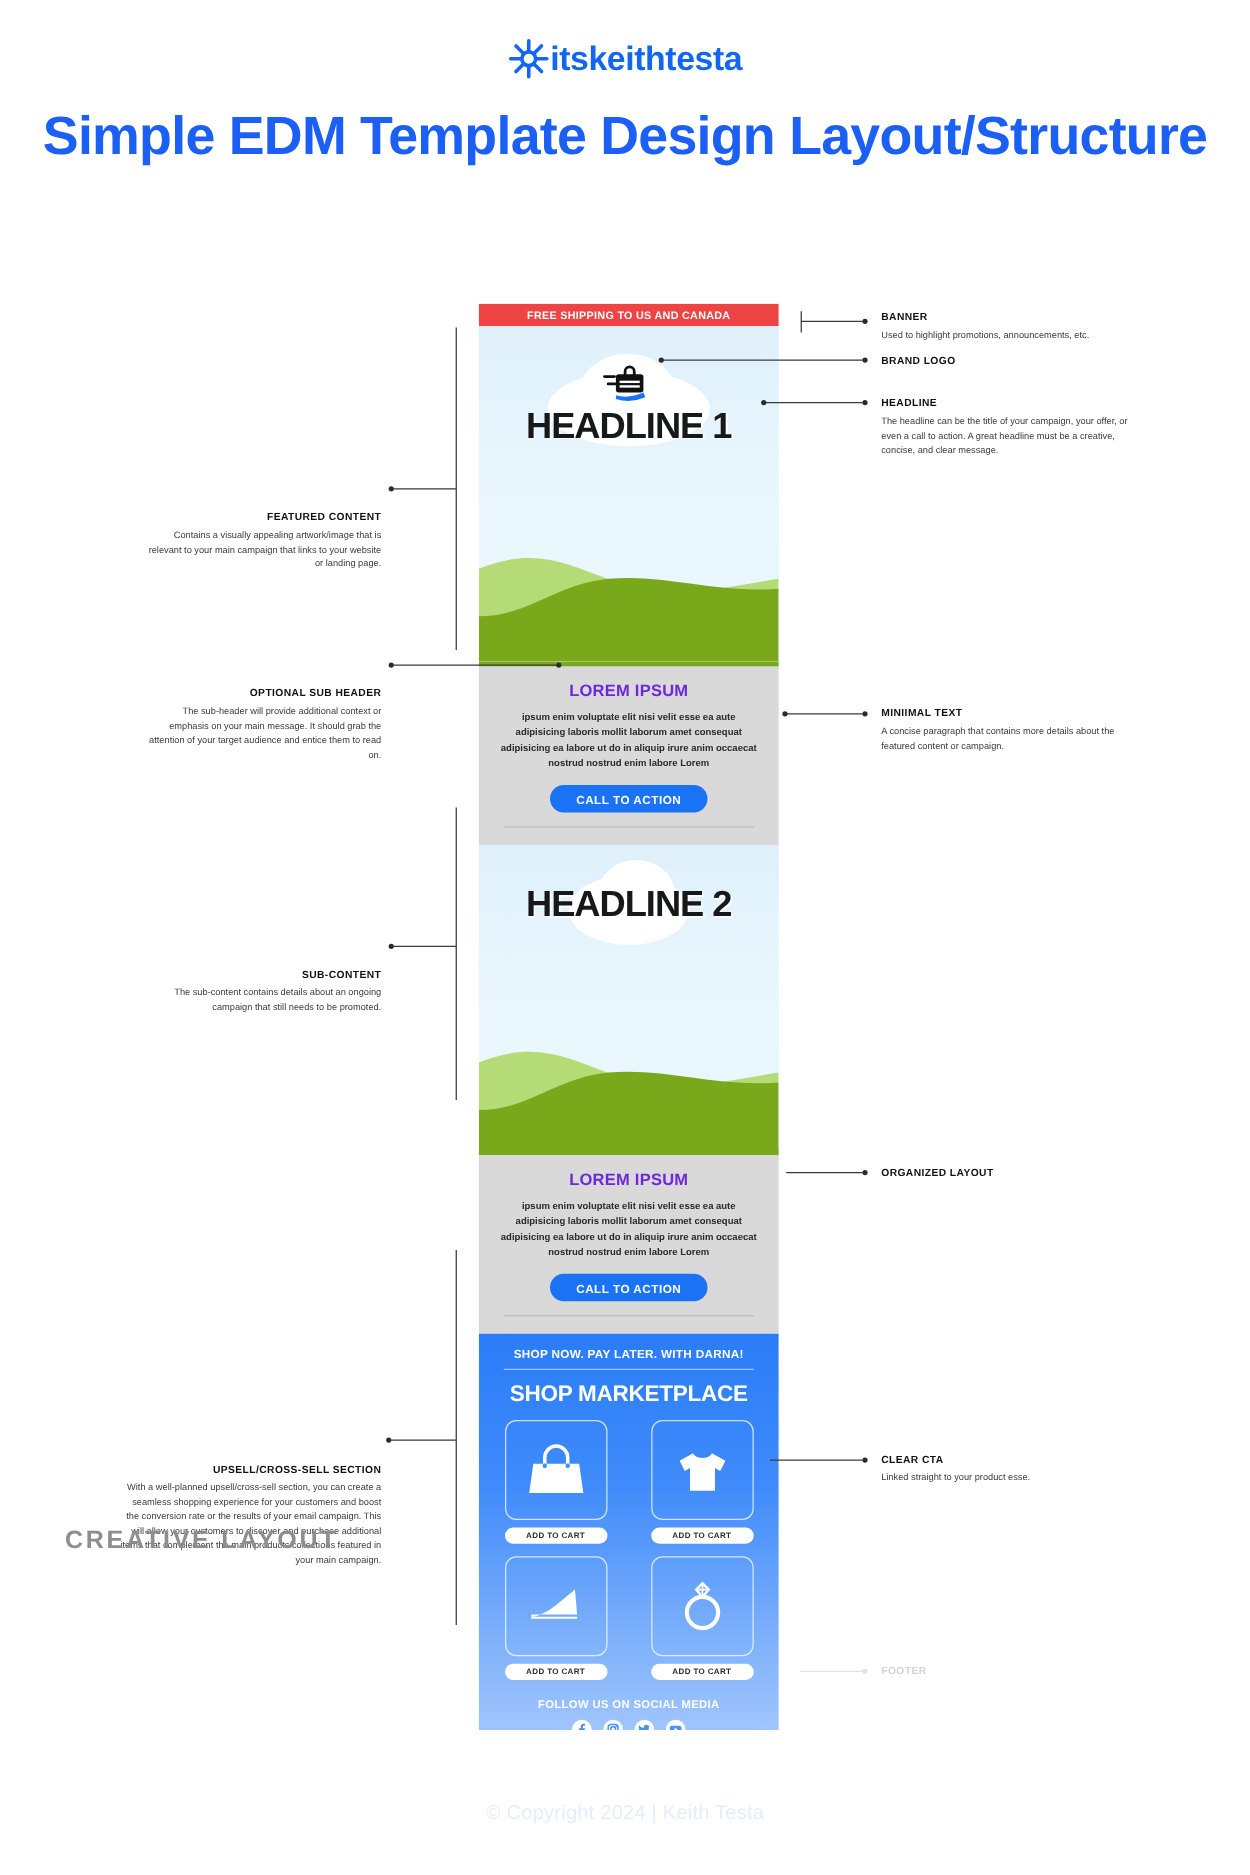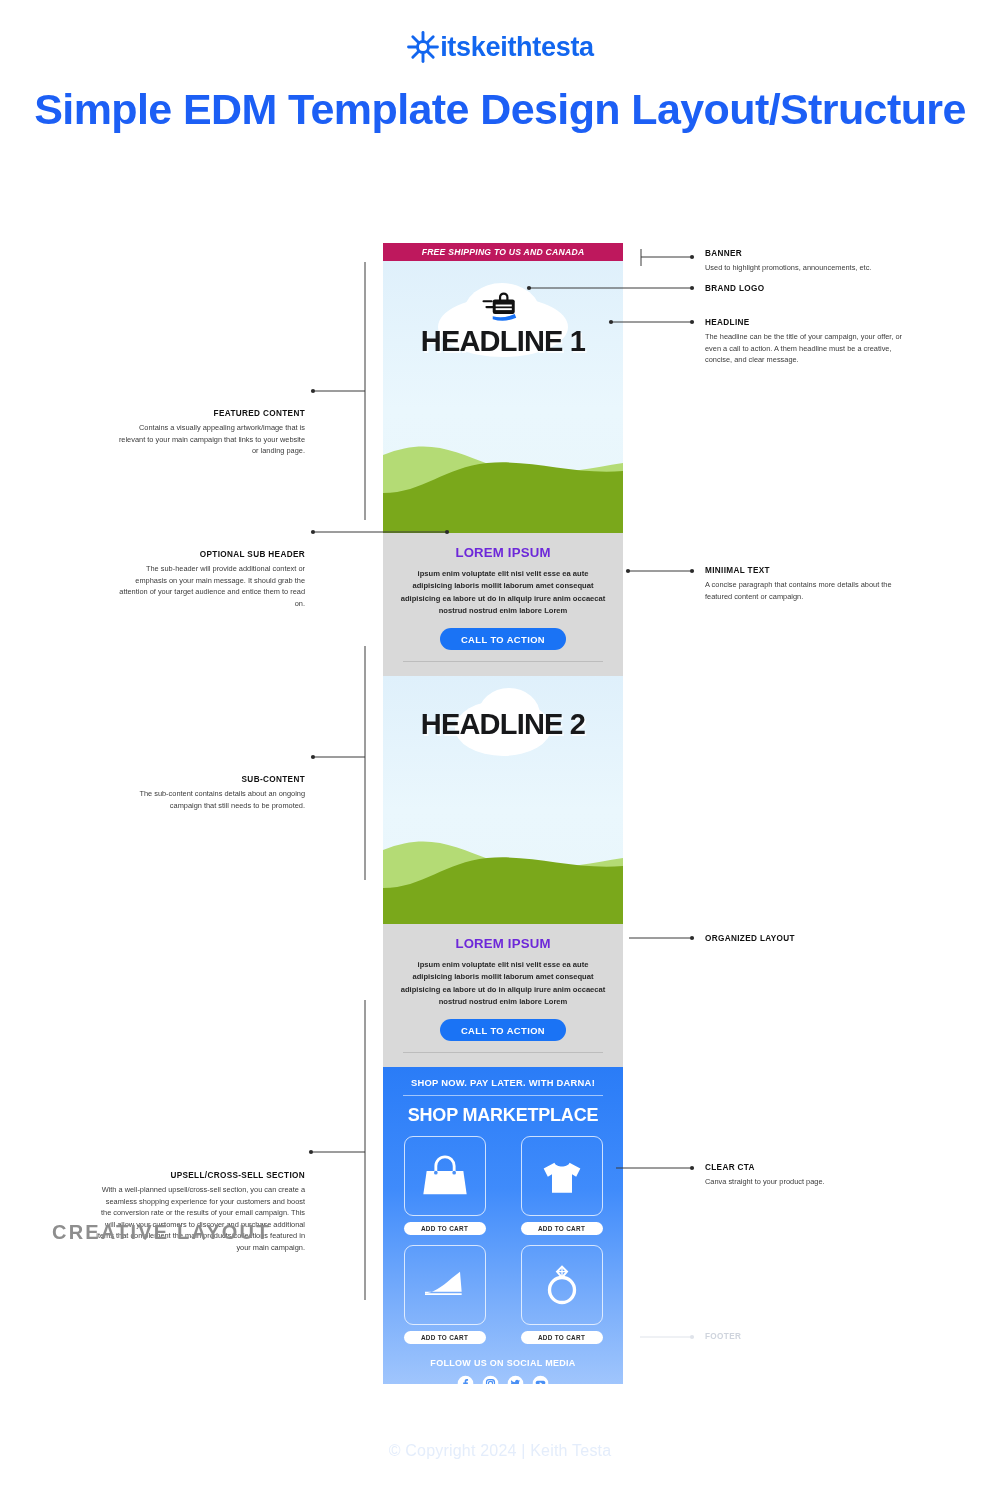--- a/index.html
+++ b/index.html
@@ -27,23 +27,23 @@
     font-size: 43px; font-weight: 800; line-height: 1.28; letter-spacing: -0.6px;
   }
 
   
   .email {
     position: absolute; left: 383px; top: 243px;
     width: 240px; height: 1141px; overflow: hidden;
     background: #eaf6fd;
   }
   .banner {
-    height: 18px; background: #be185d; color: #fff;
+    height: 18px; background: #ef4444; color: #fff;
     font-size: 8.6px; font-weight: 700; letter-spacing: 0.25px;
-    display: flex; align-items: center; justify-content: center; font-style: italic;
+    display: flex; align-items: center; justify-content: center;
   }
   .hero {
     position: relative; height: 268px;
     background: linear-gradient(#dff0fb 0%, #eaf7fd 55%, #e9f6fb 100%);
     overflow: hidden;
   }
   .hero2 { height: 244px; }
   .cloud {
     position: absolute; background: #fff; border-radius: 50%;
   }
@@ -327,32 +327,32 @@
 
   <div class="ann right" style="left:705px;top:248px;width:215px;">
     <div class="t">BANNER</div>
     <div>Used to highlight promotions, announcements, etc.</div>
   </div>
   <div class="ann right" style="left:705px;top:283px;width:215px;">
     <div class="t">BRAND LOGO</div>
   </div>
   <div class="ann right" style="left:705px;top:317px;width:215px;">
     <div class="t">HEADLINE</div>
-    <div>The headline can be the title of your campaign, your offer, or even a call to action. A them headline must be a creative, concise, and clear message.</div>
+    <div>The headline can be the title of your campaign, your offer, or even a call to action. A great headline must be a creative, concise, and clear message.</div>
   </div>
   <div class="ann right" style="left:705px;top:565px;width:215px;">
     <div class="t">MINIIMAL TEXT</div>
     <div>A concise paragraph that contains more details about the featured content or campaign.</div>
   </div>
   <div class="ann right" style="left:705px;top:933px;width:215px;">
     <div class="t">ORGANIZED LAYOUT</div>
   </div>
   <div class="ann right" style="left:705px;top:1162px;width:215px;">
     <div class="t">CLEAR CTA</div>
-    <div>Canva straight to your product page.</div>
+    <div>Linked straight to your product esse.</div>
   </div>
   <div class="ann right faded" style="left:705px;top:1331px;width:200px;">
     <div class="t">FOOTER</div>
   </div>
 
   <div class="ann left" style="left:115px;top:385px;width:190px;">
     <div class="t">FEATURED CONTENT</div>
     <div>Contains a visually appealing artwork/image that is relevant to your main campaign that links to your website or landing page.</div>
   </div>
   <div class="ann left" style="left:115px;top:751px;width:190px;">

